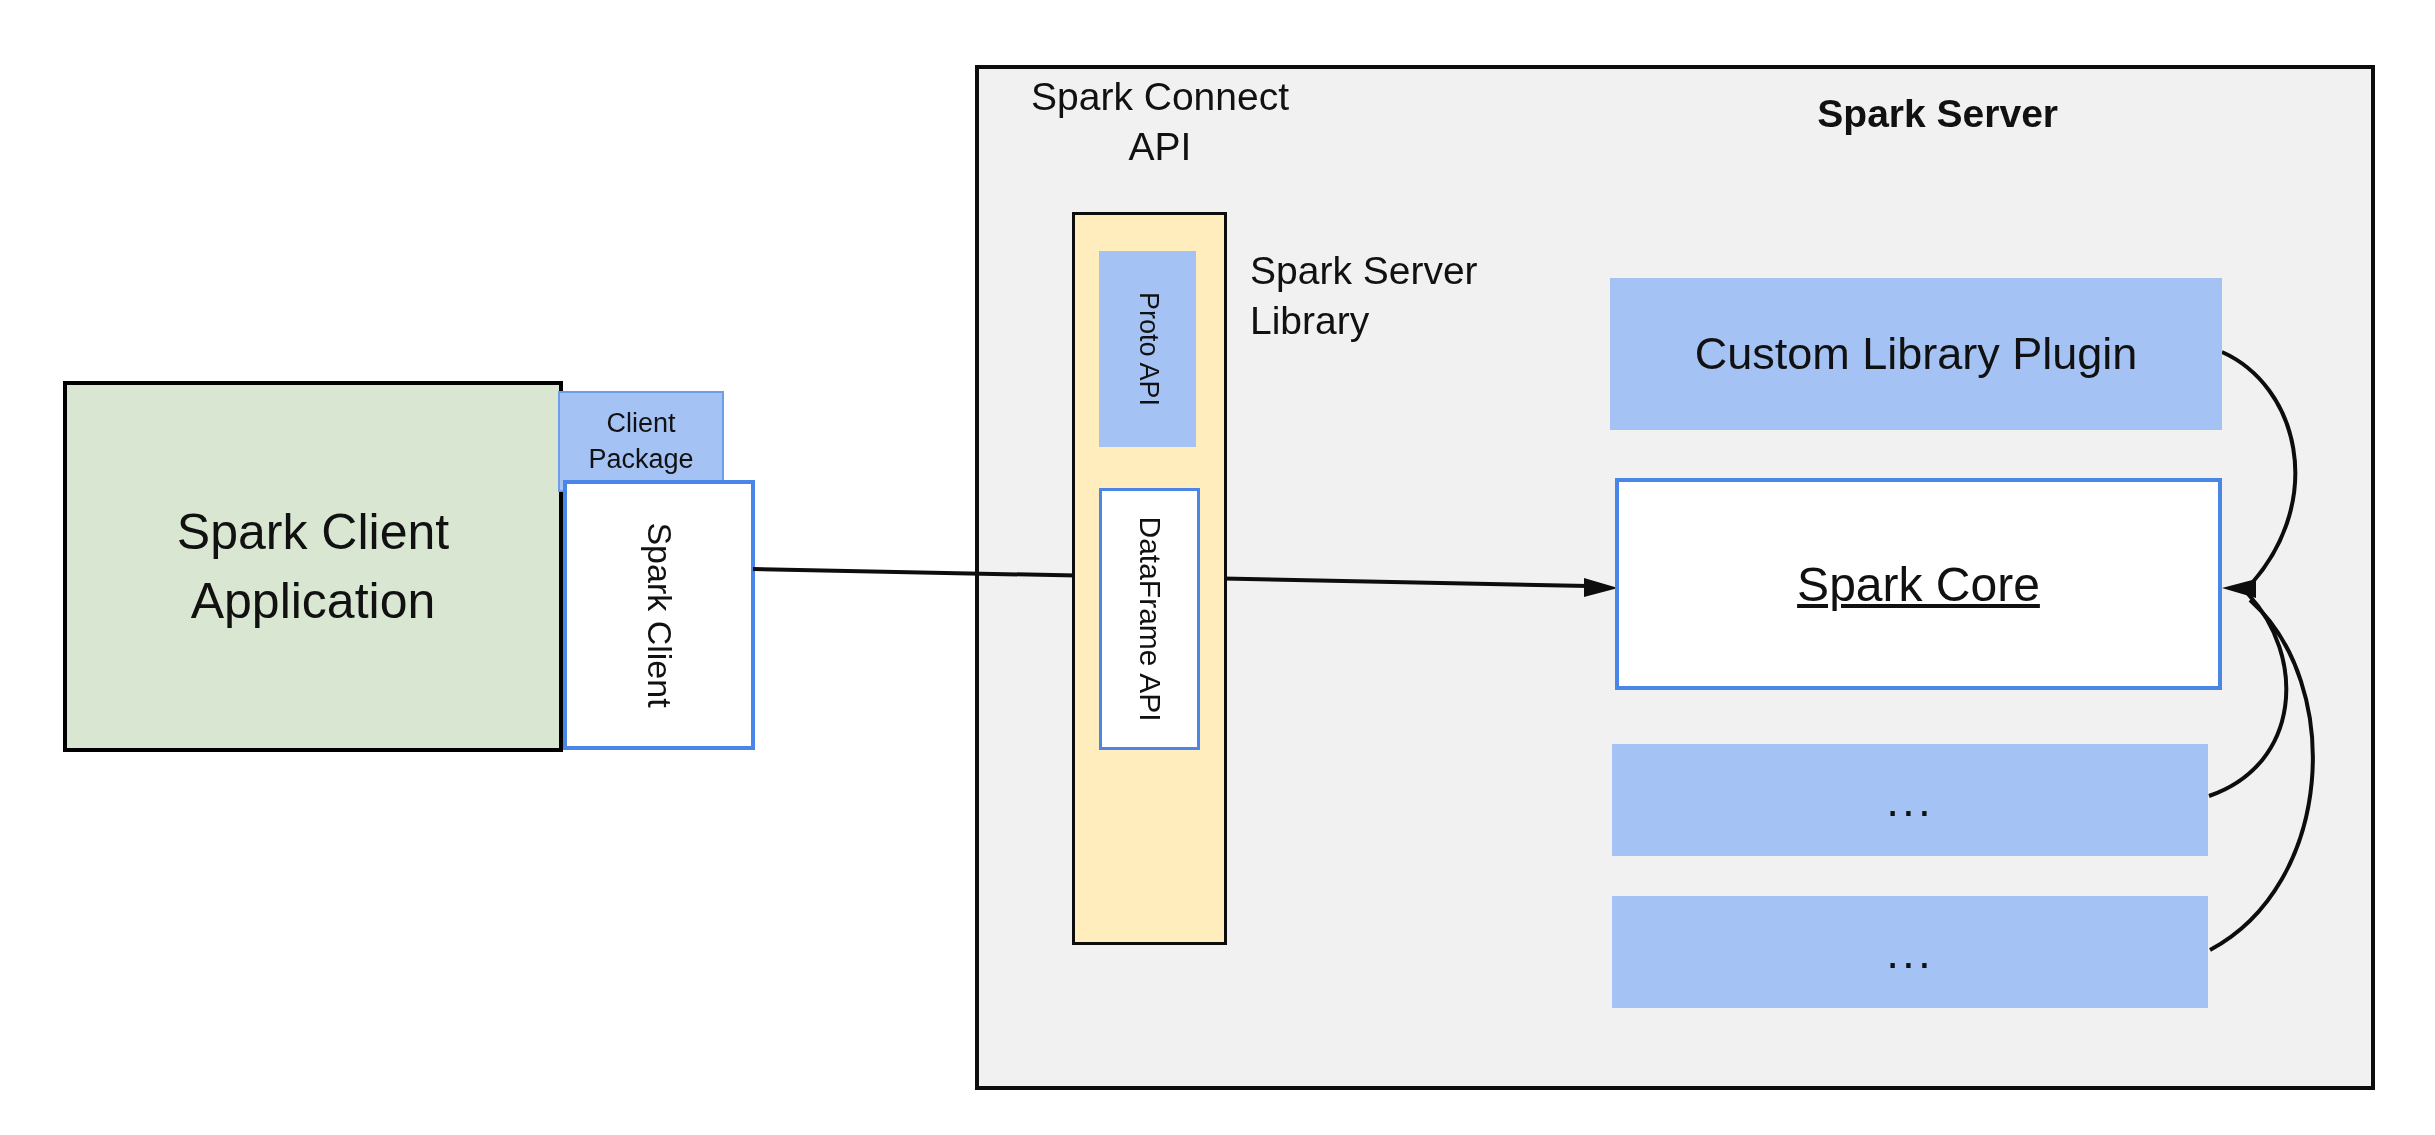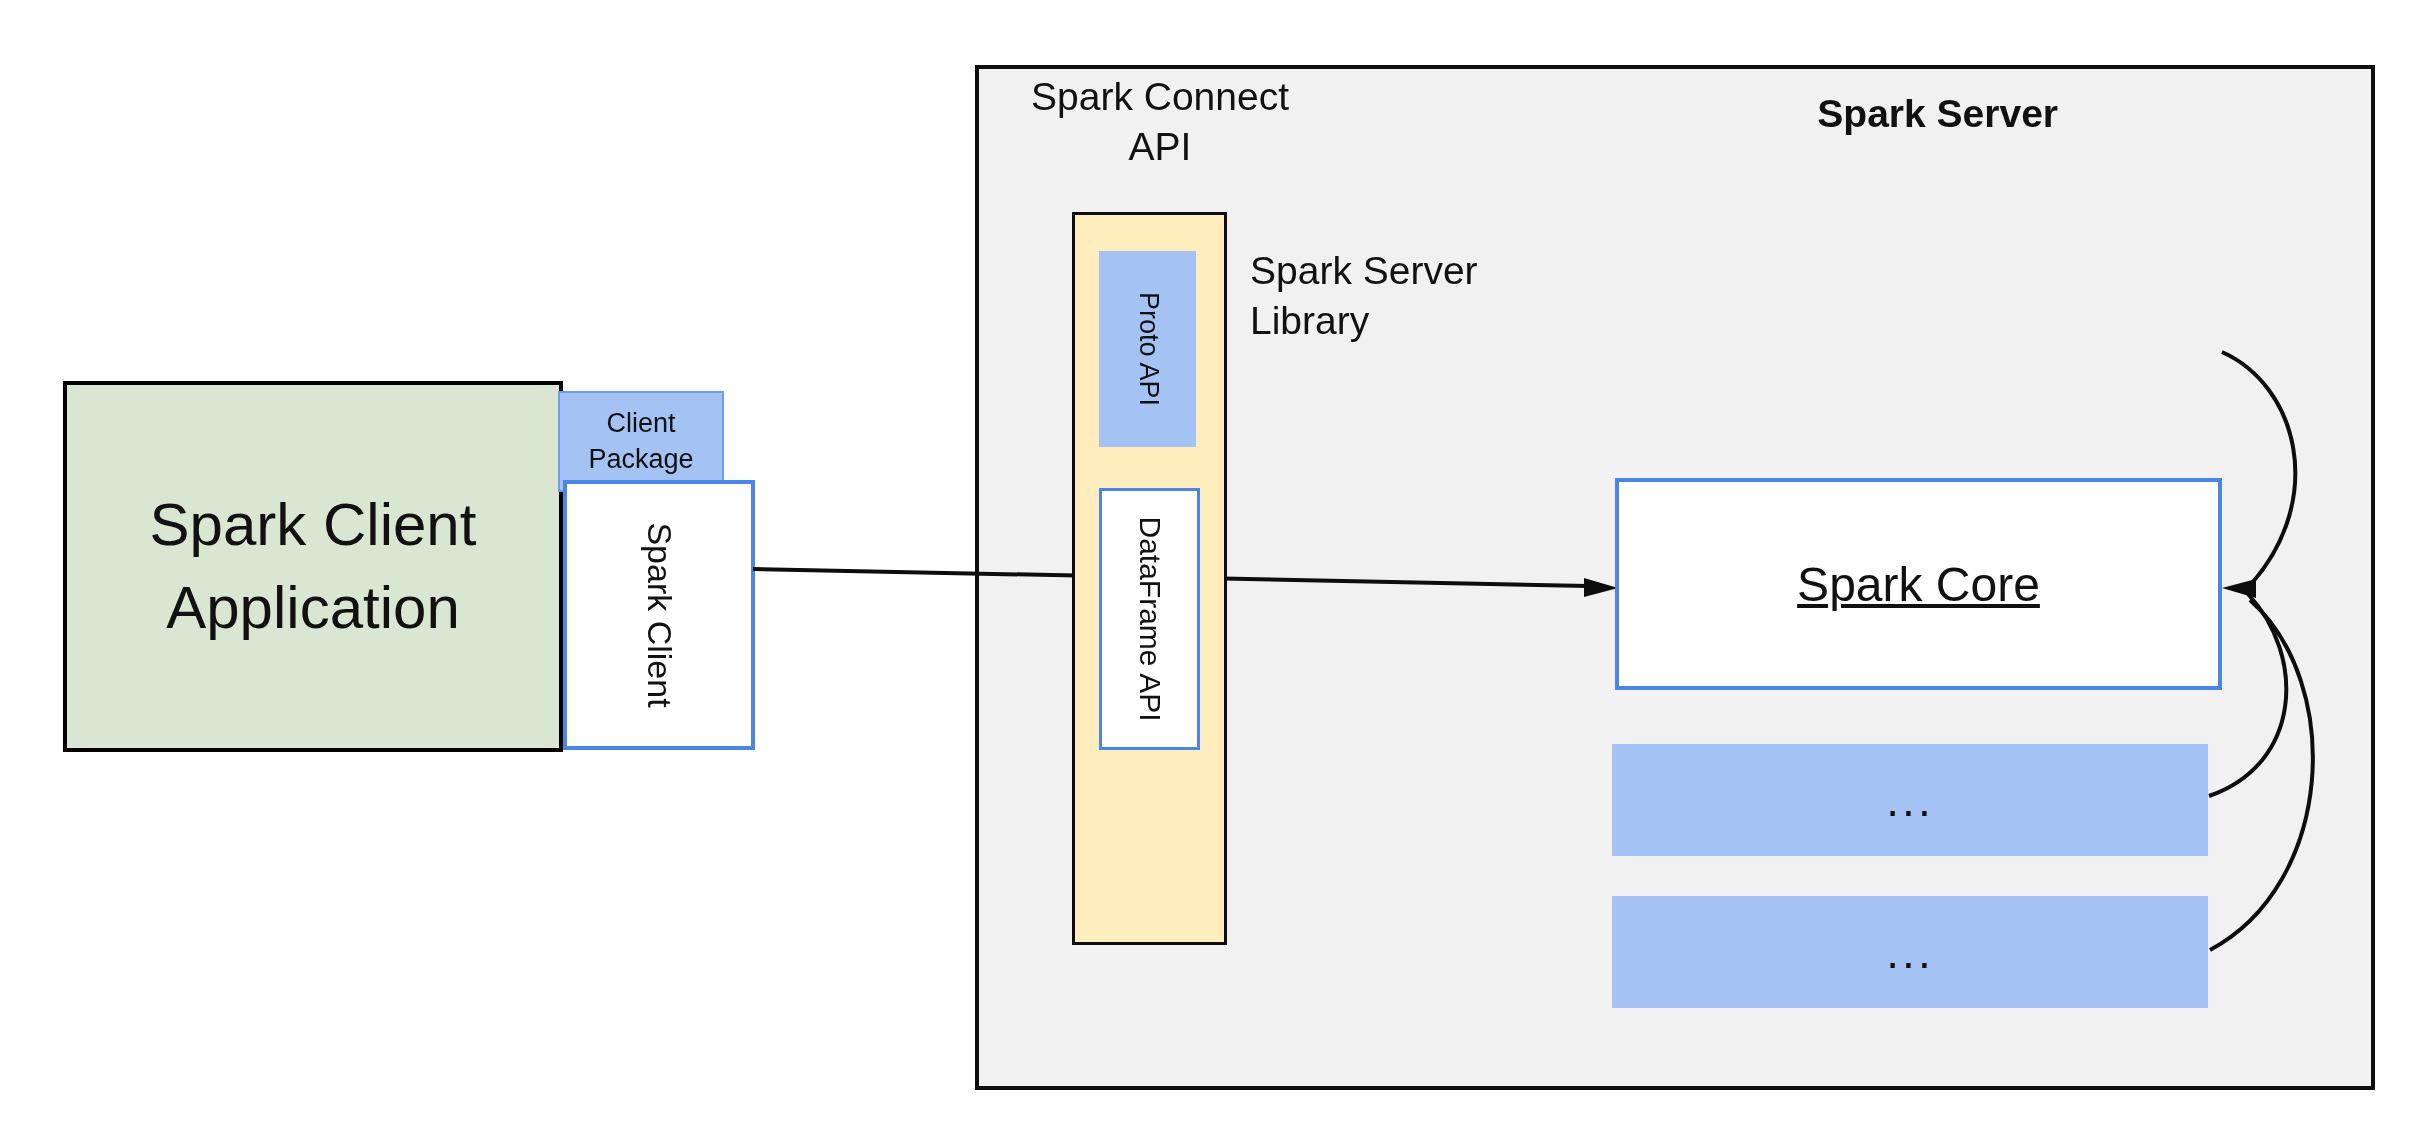--- a/index.html
+++ b/index.html
@@ -13,21 +13,21 @@
     --text-color:#111111;
   }
   html,body{margin:0;padding:0;background:#ffffff;}
   body{font-family:"Liberation Sans","DejaVu Sans",sans-serif;color:var(--text-color);}
   .canvas{position:relative;width:2435px;height:1135px;background:#ffffff;overflow:hidden;}
   .abs{position:absolute;box-sizing:border-box;}
   .center-flex{display:flex;align-items:center;justify-content:center;text-align:center;}
 
   
   .green-box{left:63px;top:381px;width:500px;height:371px;background:var(--green-fill);border:4px solid #000;}
-  .app-label{width:360px;font-size:60px;line-height:1.38;text-align:center;}
+  .app-label{width:360px;font-size:50px;line-height:1.38;text-align:center;}
 
   .client-package-box{left:558px;top:381px;width:166px;height:101px;background:var(--blue-fill);border:2px solid var(--blue-border-light);margin-top:10px;}
   .client-package-label{width:150px;font-size:27px;line-height:1.3;text-align:center;}
 
   .spark-client-box{left:563px;top:480px;width:192px;height:270px;background:#fff;border:4px solid var(--blue-border);}
   .vlabel{position:absolute;left:50%;top:50%;transform:translate(-50%,-50%) rotate(90deg);white-space:nowrap;}
   .spark-client-label{font-size:34px;}
 
   
   .server-box{left:975px;top:65px;width:1400px;height:1025px;background:var(--gray-fill);border:4px solid var(--line-color);}
@@ -93,20 +93,23 @@
   <div class="abs server-library-label">Spark Server Library</div>
 
   <div class="abs yellow-box"></div>
   <div class="abs proto-box">
     <div class="vlabel proto-label">Proto API</div>
   </div>
   <div class="abs dataframe-box">
     <div class="vlabel dataframe-label">DataFrame API</div>
   </div>
 
+  <div class="abs plugin-box center-flex">
+    <div class="plugin-label">Custom Library Plugin</div>
+  </div>
   <div class="abs core-box center-flex">
     <div class="core-label">Spark Core</div>
   </div>
   <div class="abs dots-box-1 center-flex">
     <div class="dots-label">...</div>
   </div>
   <div class="abs dots-box-2 center-flex">
     <div class="dots-label">...</div>
   </div>
 

